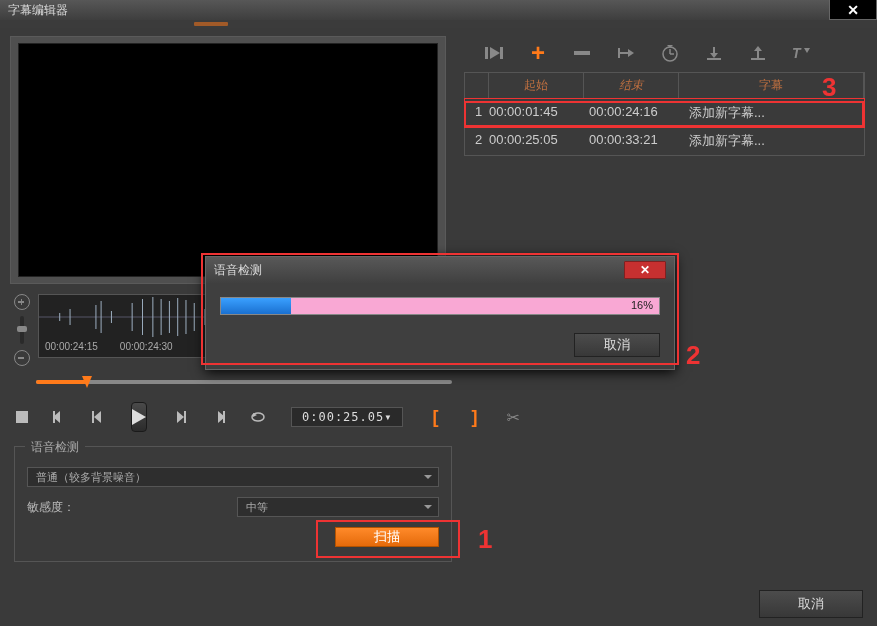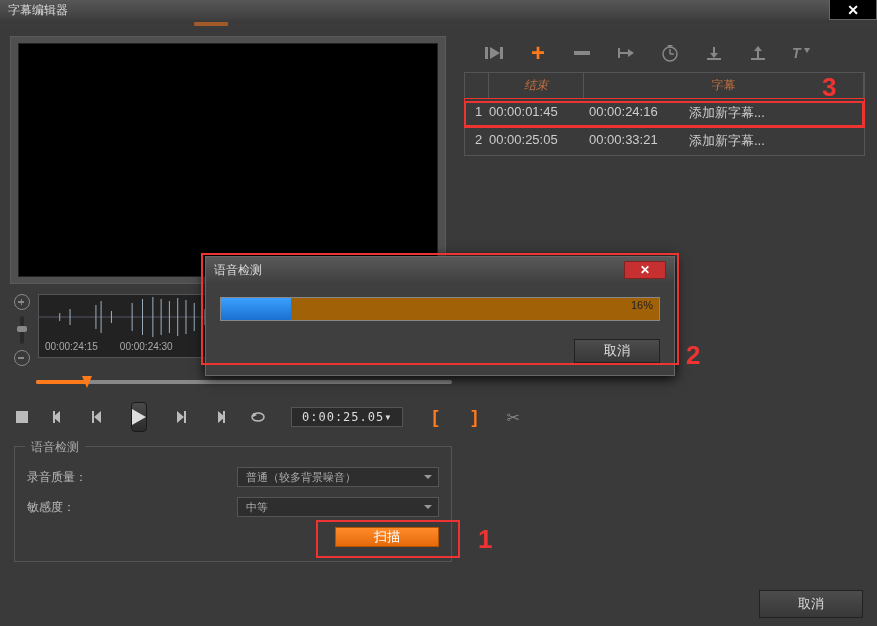--- a/index.html
+++ b/index.html
@@ -82,21 +82,21 @@
 
   
   .annot { position: absolute; border: 2px solid #e33; pointer-events: none; z-index: 50; }
   .annot-num { position: absolute; color: #e33; font-size: 26px; font-weight: bold; z-index: 51; }
 
   
   .dialog { position: absolute; left: 205px; top: 256px; width: 470px; background: #3f3f3f; border: 1px solid #666; box-shadow: 0 2px 12px #000; z-index: 40; }
   .dialog .dtitle { background: linear-gradient(#585858, #404040); padding: 4px 8px; display: flex; justify-content: space-between; align-items: center; color: #ddd; font-size: 12px; }
   .dialog .dtitle .dx { background: #c73030; color: #fff; width: 42px; height: 18px; display: flex; align-items: center; justify-content: center; border: 1px solid #802020; border-radius: 1px; font-weight: bold; font-size: 12px; cursor: pointer; }
   .dialog .dbody { padding: 14px 14px 12px; }
-  .progress-wrap { background: #a16207; height: 24px; border: 1px solid #888; position: relative; }
+  .progress-wrap { background: #f9a8d4; height: 18px; border: 1px solid #888; position: relative; }
   .progress-wrap .bar { background: linear-gradient(#3aa0ff, #1a70d0); height: 100%; }
   .progress-wrap .pct { position: absolute; right: 6px; top: 1px; color: #222; font-size: 11px; }
   .dialog .dbtnrow { display: flex; justify-content: flex-end; margin-top: 18px; }
   .dbtn { background: linear-gradient(#4c4c4c, #383838); border: 1px solid #222; color: #ddd; width: 86px; height: 24px; cursor: pointer; }
 
   
   .footer { position: absolute; bottom: 8px; right: 14px; display: flex; gap: 14px; }
   .footer .fbtn { background: linear-gradient(#4c4c4c, #383838); border: 1px solid #222; color: #ddd; width: 104px; height: 28px; cursor: pointer; font-size: 13px; }
 </style>
 </head>
@@ -208,21 +208,20 @@
         </div>
       <div class="timecode">0:00:25.05▾</div>
       <span class="brackets">[</span>
       <span class="brackets">]</span>
       <span class="scissors">✂</span>
     </div>
 
     <div class="group">
       <div class="legend">语音检测</div>
       <div class="group-row">
-        <div class="lab">录音质量：</div>
         <div class="select">
             <span>普通（较多背景噪音）</span>
           </div>
       </div>
       <div class="group-row">
         <div class="lab">敏感度：</div>
         <div class="select">
             <span>中等</span>
           </div>
       </div>
@@ -277,20 +276,21 @@
           <svg width="20" height="16">
             <text x="0" y="13" font-size="14" font-style="italic" fill="#888" font-weight="bold">T</text>
             <polygon points="12,3 18,3 15,8" fill="#888"></polygon>
           </svg>
         </div>
     </div>
 
     <div class="subtab">
       <div class="hdr">
         <div class="idx"></div>
+        <div class="start">起始</div>
         <div class="end">结束</div>
         <div class="text">字幕</div>
       </div>
       <div id="sub-rows">
           <div class="row sel">
             <span class="idx">1</span>
             <span class="start">00:00:01:45</span>
             <span class="end">00:00:24:16</span>
             <span class="text">添加新字幕...</span>
           </div>

